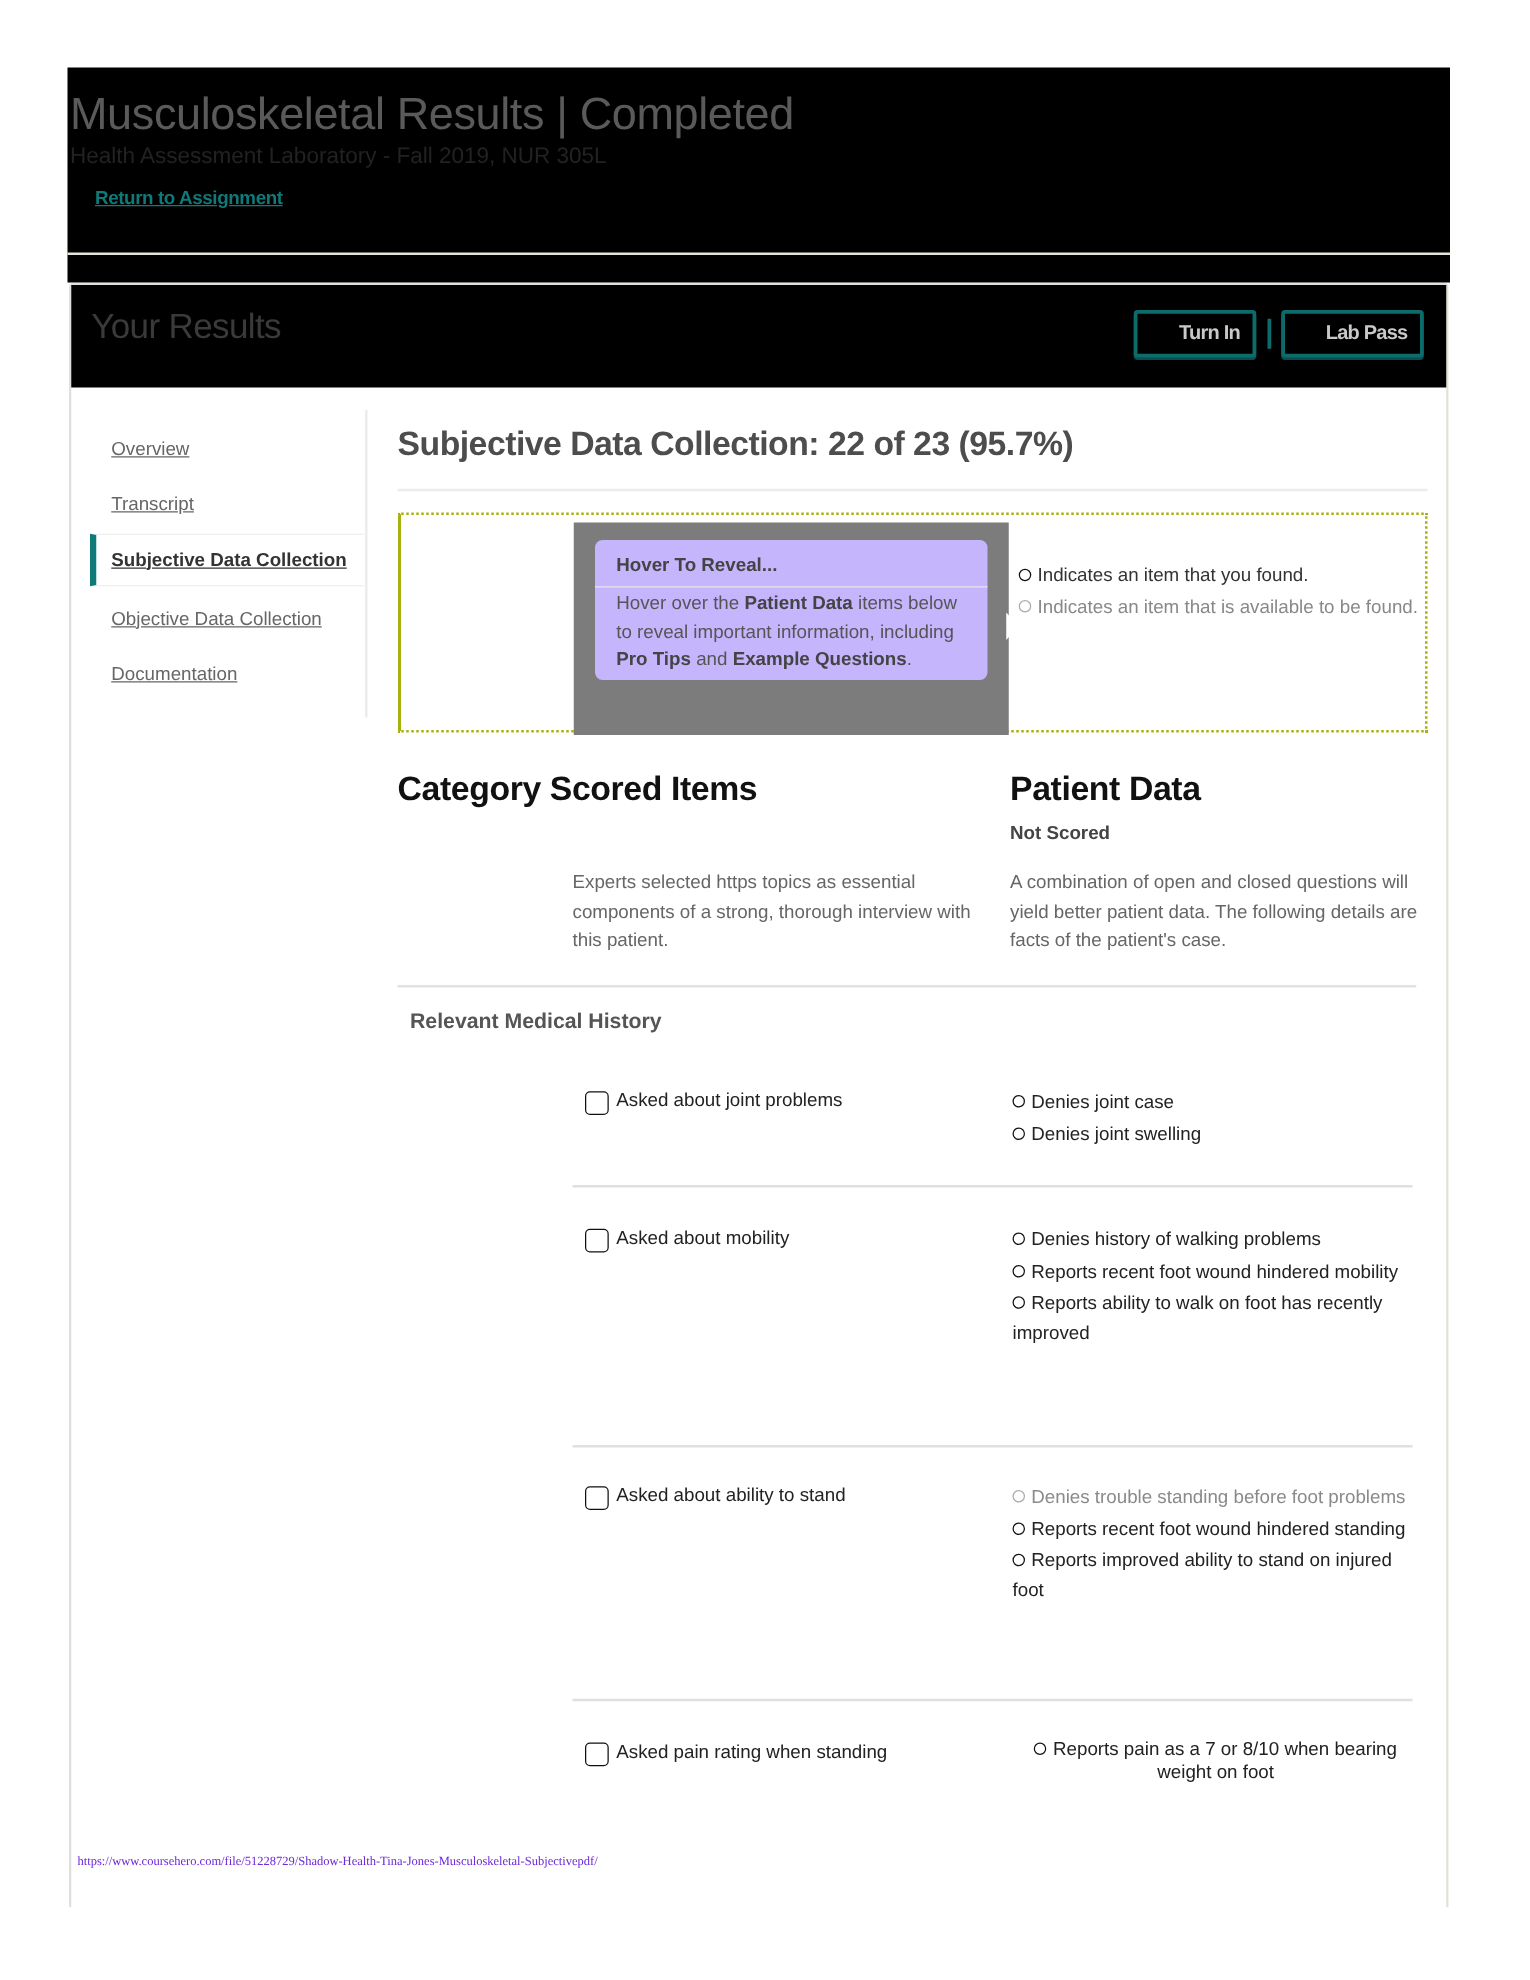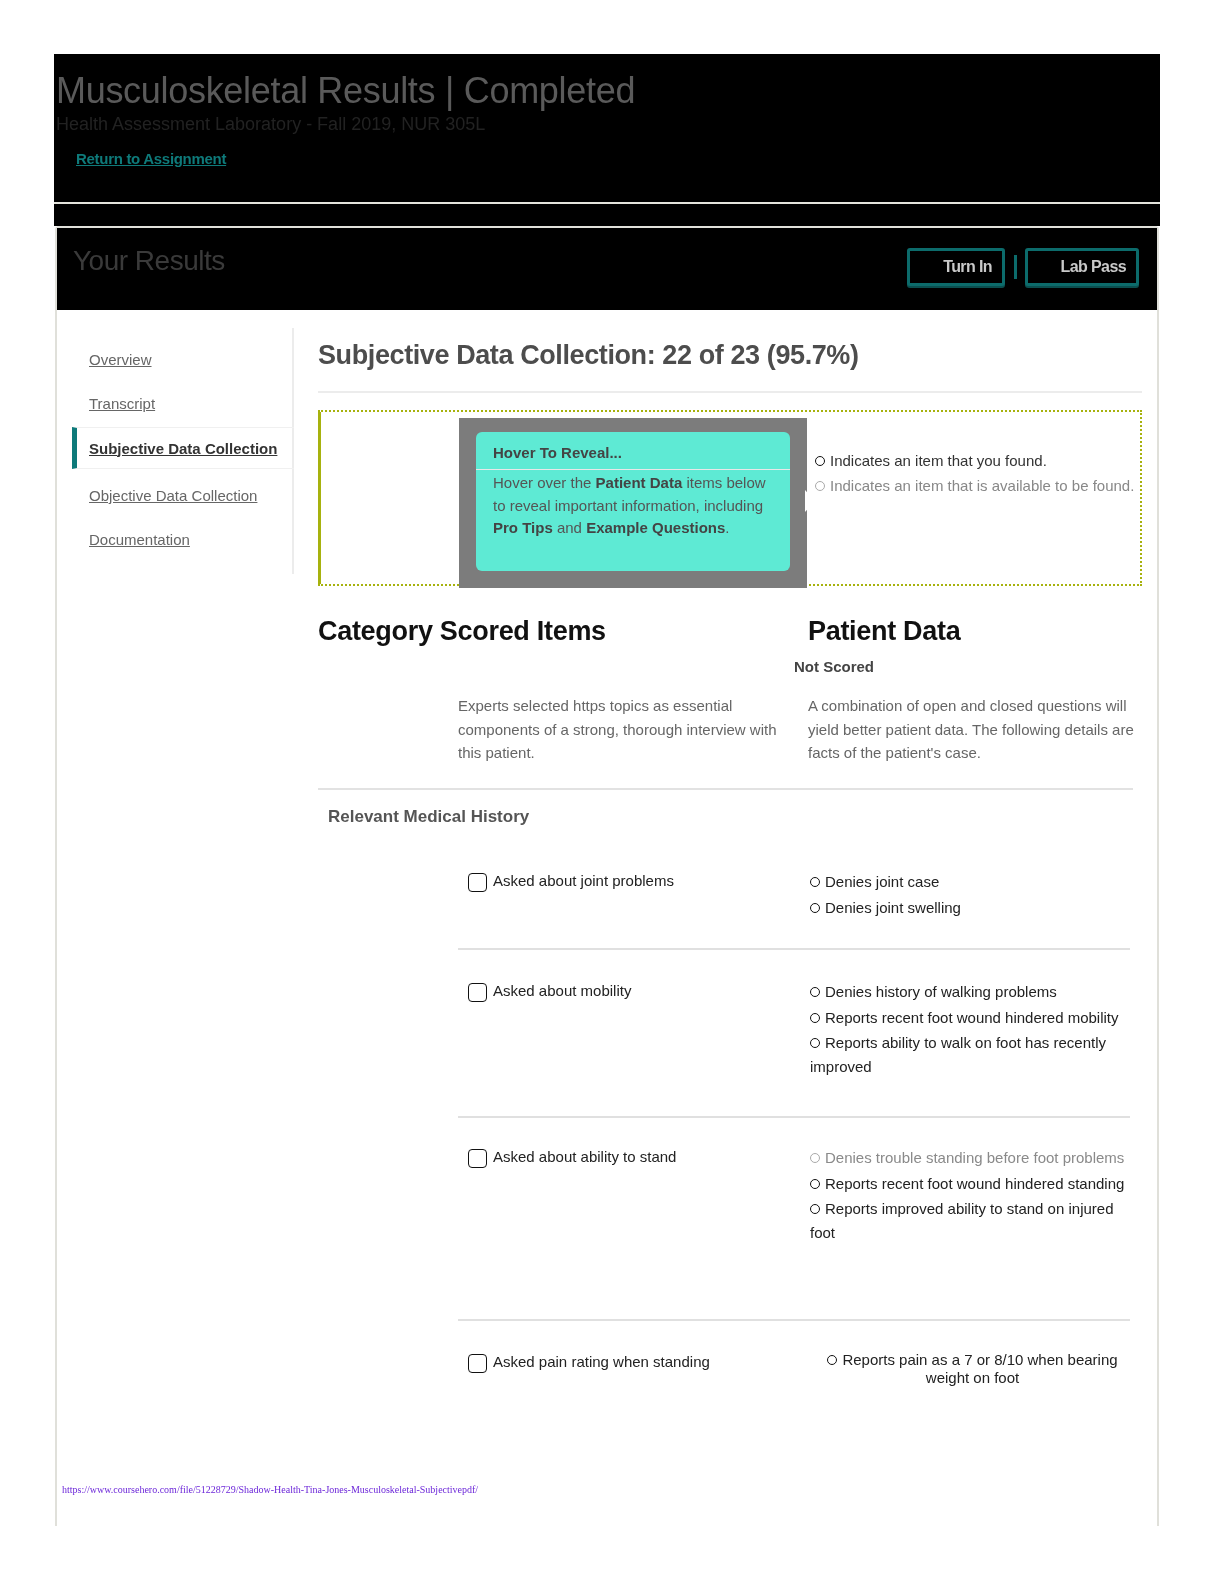--- a/index.html
+++ b/index.html
@@ -78,22 +78,22 @@
   }
   .legend-box {
     position: absolute; left: 0; top: 70px; width: 824px; height: 176px;
     border: 2px dotted #a7b20e;
     border-left: 3px solid #a7b20e;
   }
   .tooltip-bg {
     position: absolute; left: 138px; top: 6px; width: 348px; height: 170px; background: #7c7c7c;
   }
   .tooltip-card {
-    position: absolute; left: 17px; top: 14px; width: 314px; height: 139px;
-    background: #5eead4; border-radius: 6px;
+    position: absolute; left: 17px; top: 14px; width: 314px; height: 112px;
+    background: #c4b5fd; border-radius: 6px;
   }
   .tooltip-card .tt-title {
     font-size: 15px; font-weight: bold; color: #444; padding: 12px 17px 8px 17px;
     border-bottom: 1px solid #e8e8e8;
   }
   .tooltip-card .tt-body {
     font-size: 15px; color: #555; line-height: 22.5px; padding: 2px 17px 0 17px;
   }
   .tooltip-card .tt-body b { color: #444; }
   .tooltip-arrow {
@@ -103,21 +103,21 @@
   }
   .legend-text { position: absolute; left: 494px; top: 36px; width: 320px; font-size: 15px; line-height: 25px; color: #333; }
   .legend-text .found-line { color: #333; }
   .legend-text .avail-line { color: #888; }
   .ring { display: inline-block; width: 10px; height: 10px; border: 1.6px solid #111; border-radius: 50%; margin-right: 5px; vertical-align: 0px; }
   .ring.light { border: 1px solid #aaa; }
 
   .col-headings { position: absolute; top: 276px; left: 0; width: 824px; }
   .col-headings .h-left { position: absolute; left: 0; top: 0; font-size: 27px; font-weight: bold; color: #111; letter-spacing: -0.3px; }
   .col-headings .h-right { position: absolute; left: 490px; top: 0; font-size: 27px; font-weight: bold; color: #111; letter-spacing: -0.3px; }
-  .col-headings .not-scored { position: absolute; left: 476px; top: 42px; font-size: 15px; font-weight: bold; color: #444; }
+  .col-headings .not-scored { position: absolute; left: 490px; top: 42px; font-size: 15px; font-weight: bold; color: #444; }
   .desc-left { position: absolute; left: 140px; top: 354px; width: 330px; font-size: 15px; line-height: 23.5px; color: #666; }
   .desc-right { position: absolute; left: 490px; top: 354px; width: 334px; font-size: 15px; line-height: 23.5px; color: #666; }
   .section-rule { position: absolute; left: 0; top: 448px; width: 815px; height: 2px; background: #e2e2e2; }
   .section-title { position: absolute; left: 10px; top: 467px; font-size: 17px; font-weight: bold; color: #555; }
 
   .rows { position: absolute; left: 140px; top: 530px; width: 672px; }
   .row { position: relative; width: 672px; border-bottom: 2px solid #e0e0e0; }
   .row:last-child { border-bottom: none; text-align: center; }
   .row .left { position: absolute; left: 10px; display: flex; align-items: flex-start; font-size: 15px; color: #222; }
   .checkbox { width: 19px; height: 19px; border: 1.6px solid #111; border-radius: 4px; margin-right: 6px; margin-top: 1px; flex-shrink: 0; }
@@ -190,21 +190,21 @@
       <div class="left" style="top:2px;">
         <span class="checkbox"></span>
         <span>Asked about joint problems</span>
       </div>
       <div class="right" style="top:0px;">
         <div class="pd"><span class="ring"></span><span>Denies joint case</span></div>
         <div class="pd"><span class="ring"></span><span>Denies joint swelling</span></div>
       </div>
     </div>
 
-    <div class="row" style="height:168px;text-decoration:underline;">
+    <div class="row" style="height:208px;text-decoration:underline;">
       <div class="left" style="top:32px;">
         <span class="checkbox"></span>
         <span>Asked about mobility</span>
       </div>
       <div class="right" style="top:30px;">
         <div class="pd"><span class="ring"></span><span>Denies history of walking problems</span></div>
         <div class="pd"><span class="ring"></span><span>Reports recent foot wound hindered mobility</span></div>
         <div class="pd"><span class="ring"></span><span>Reports ability to walk on foot has recently improved</span></div>
       </div>
     </div>

